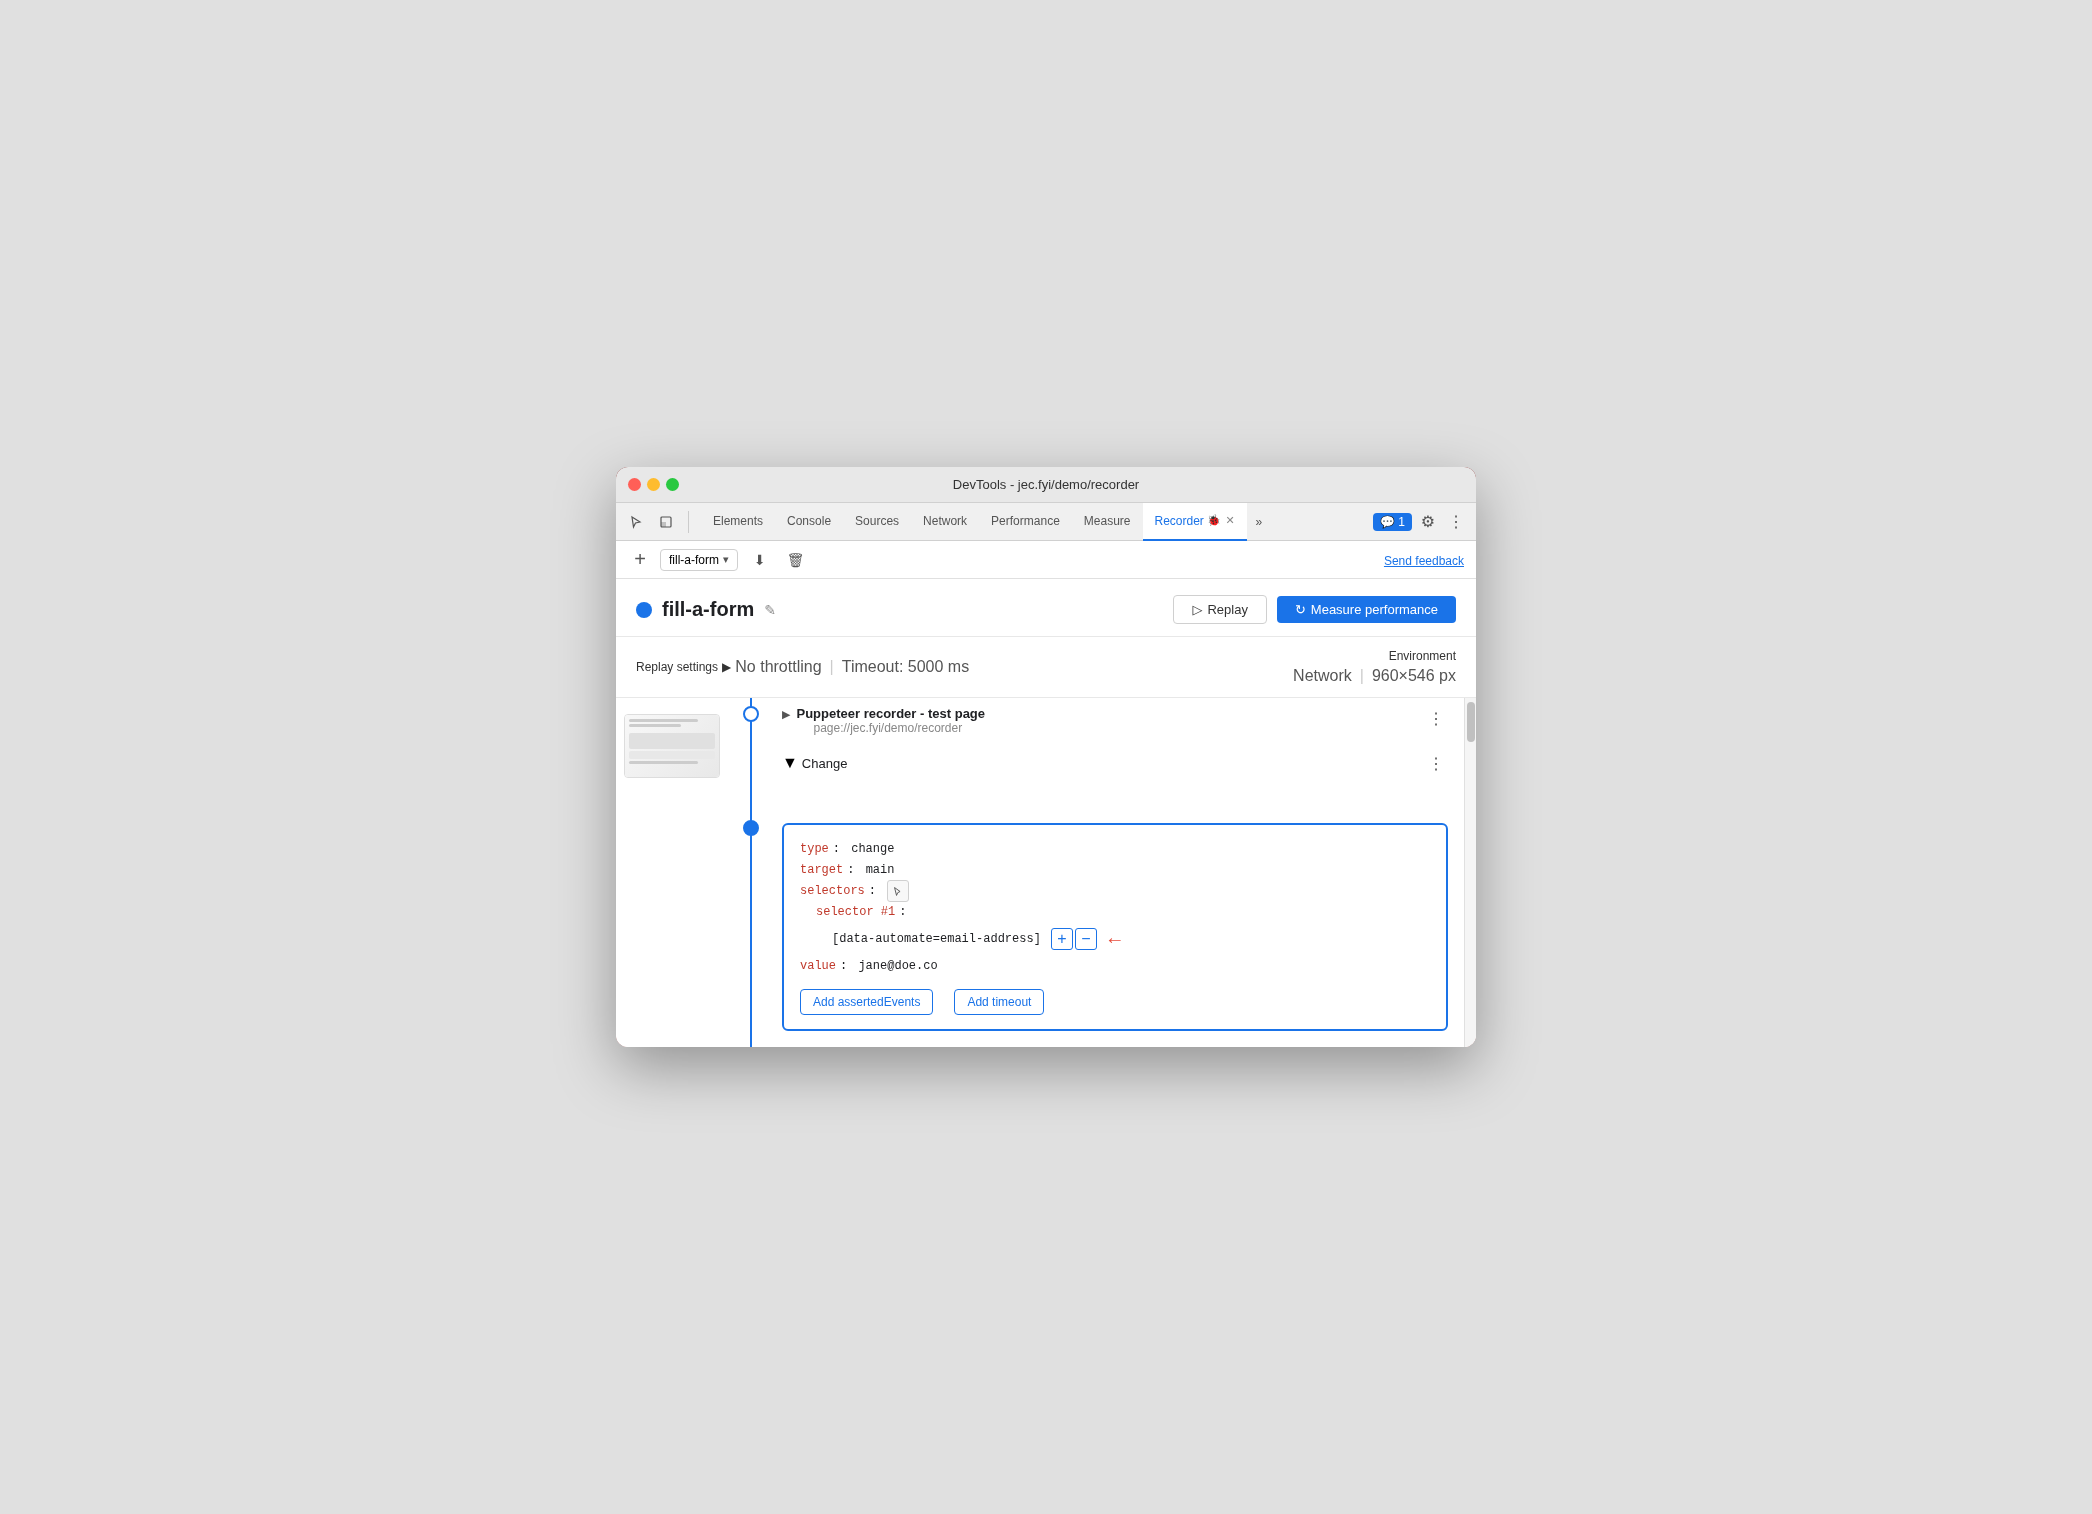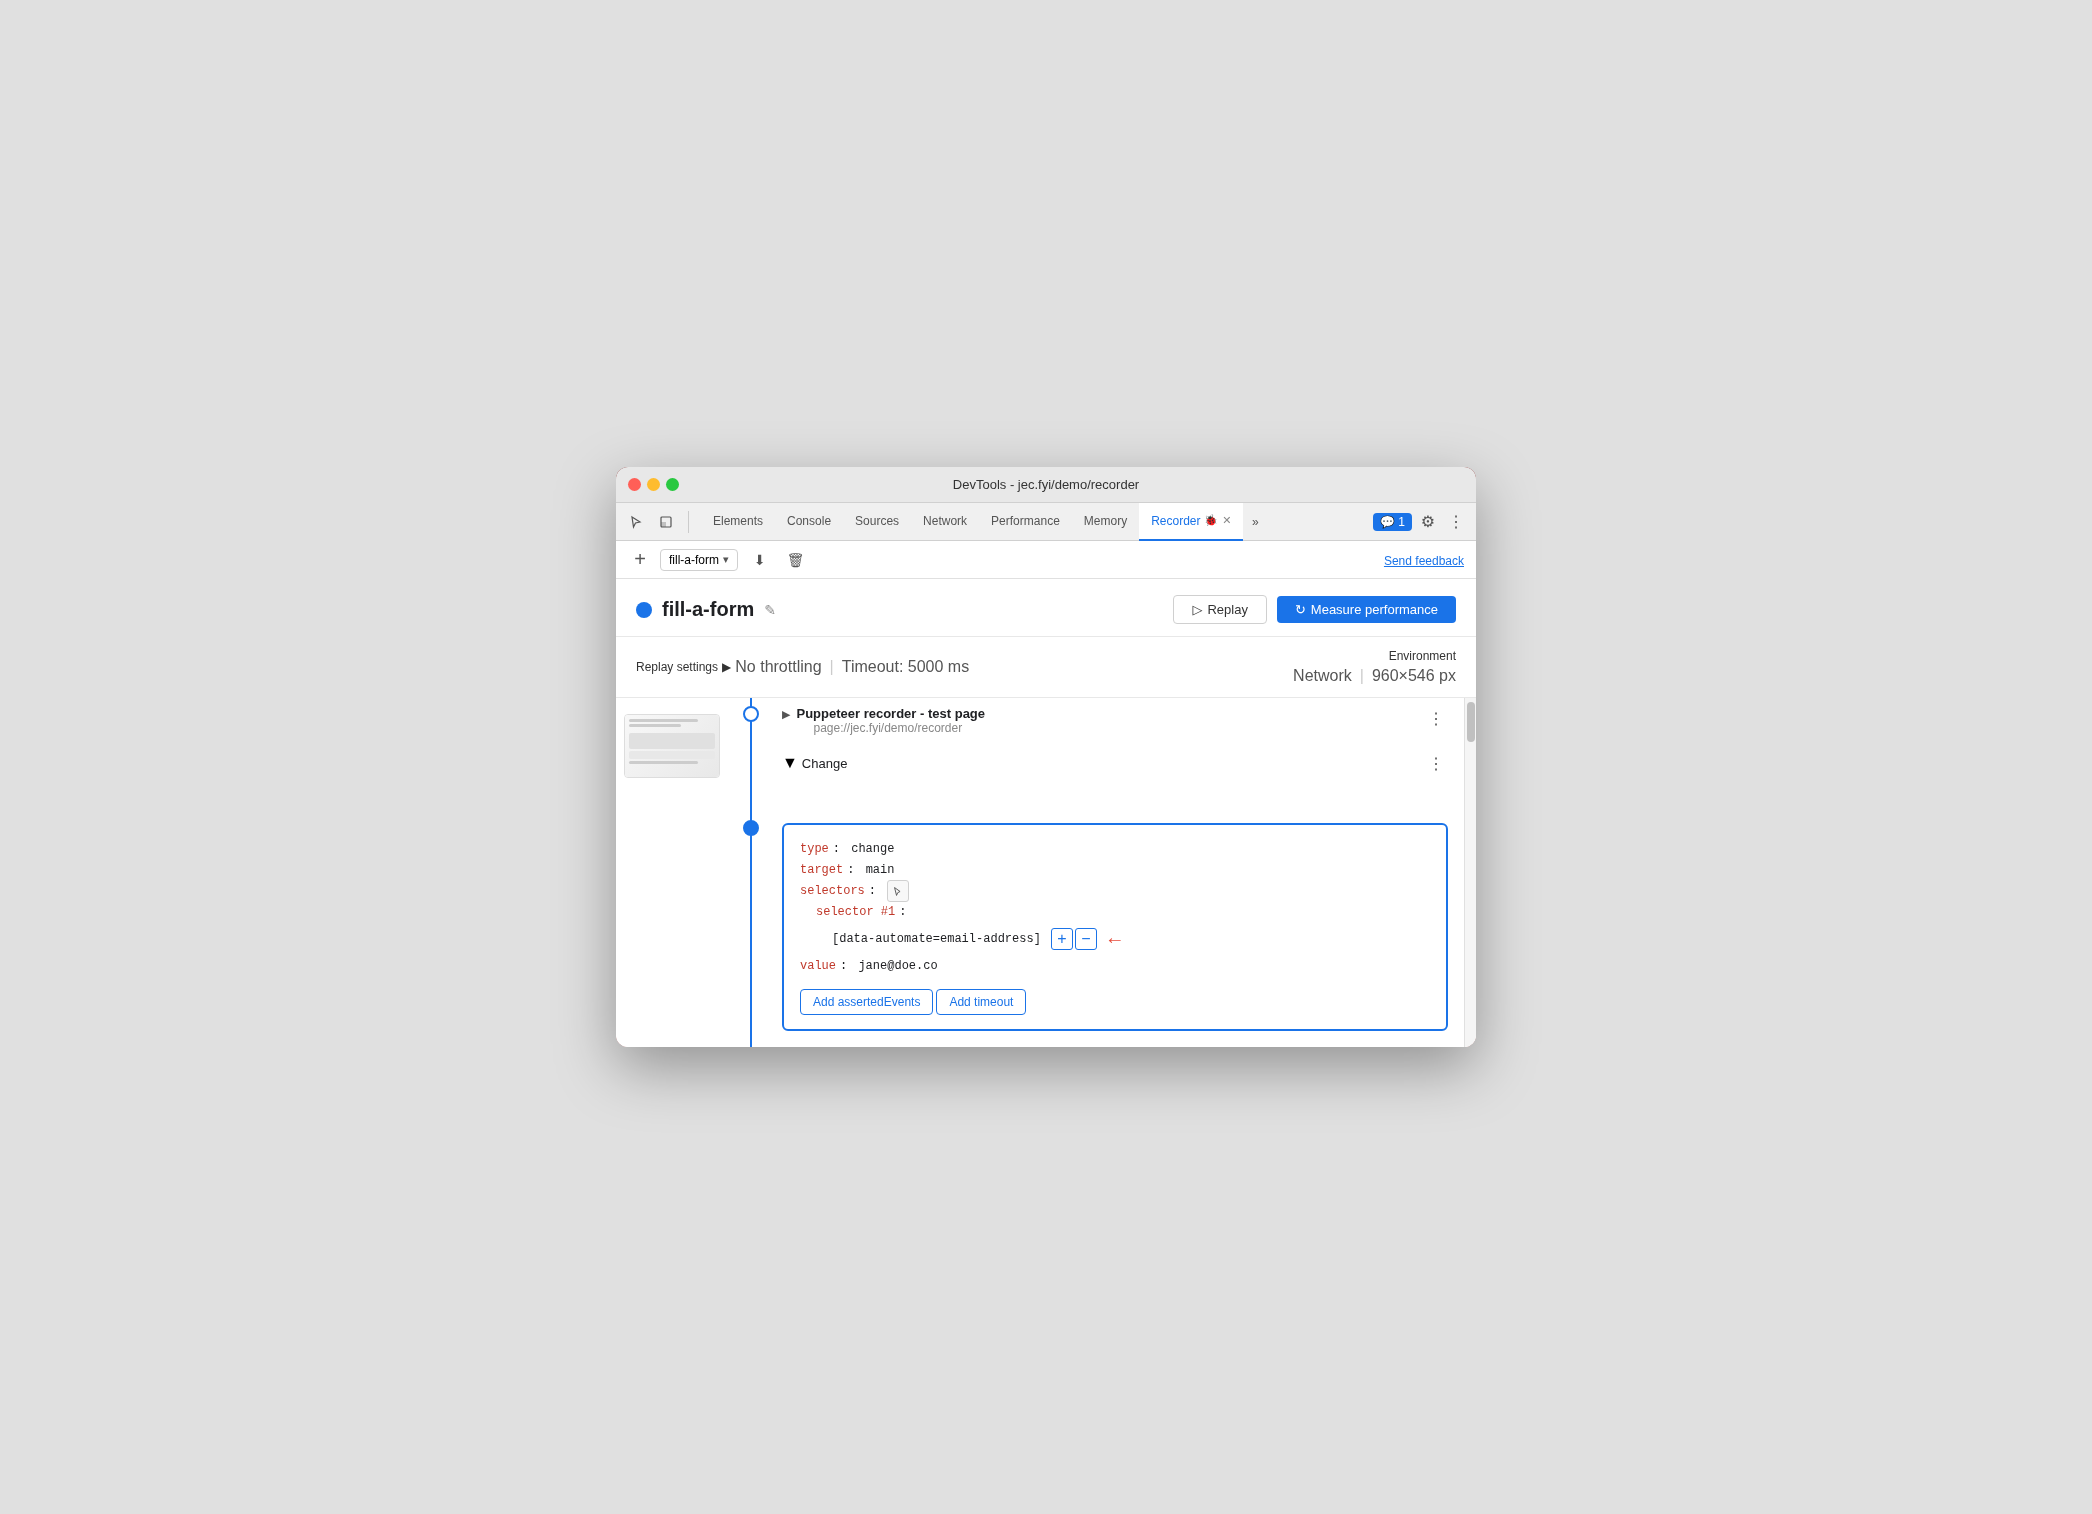--- a/index.html
+++ b/index.html
@@ -448,21 +448,21 @@
     .red-arrow {
       display: inline-block;
       margin-left: 8px;
       font-size: 20px;
       color: #e74c3c;
       vertical-align: middle;
     }
     
     .code-actions {
       display: flex;
-      gap: 3px;
+      gap: 21px;
       margin-top: 12px;
     }
     .code-action-btn {
       padding: 5px 12px;
       border: 1px solid #1a73e8;
       border-radius: 4px;
       background: #fff;
       color: #1a73e8;
       font-size: 12px;
       cursor: pointer;
@@ -543,21 +543,21 @@
       <div class="tab">
         <span>Sources</span>
       </div>
       <div class="tab">
         <span>Network</span>
       </div>
       <div class="tab">
         <span>Performance</span>
       </div>
       <div class="tab">
-        <span>Memory</span>
+        <span>Measure</span>
       </div>
       <div class="tab active">
         <span>Recorder</span>
         <span style="margin-left:4px;font-size:11px;color:#888;">🐞</span>
         <span class="tab-close">✕</span>
       </div>
       <div class="tab-more-btn">»</div>
       <div class="tabbar-right">
         <div class="chat-badge">
           <span>💬</span>

